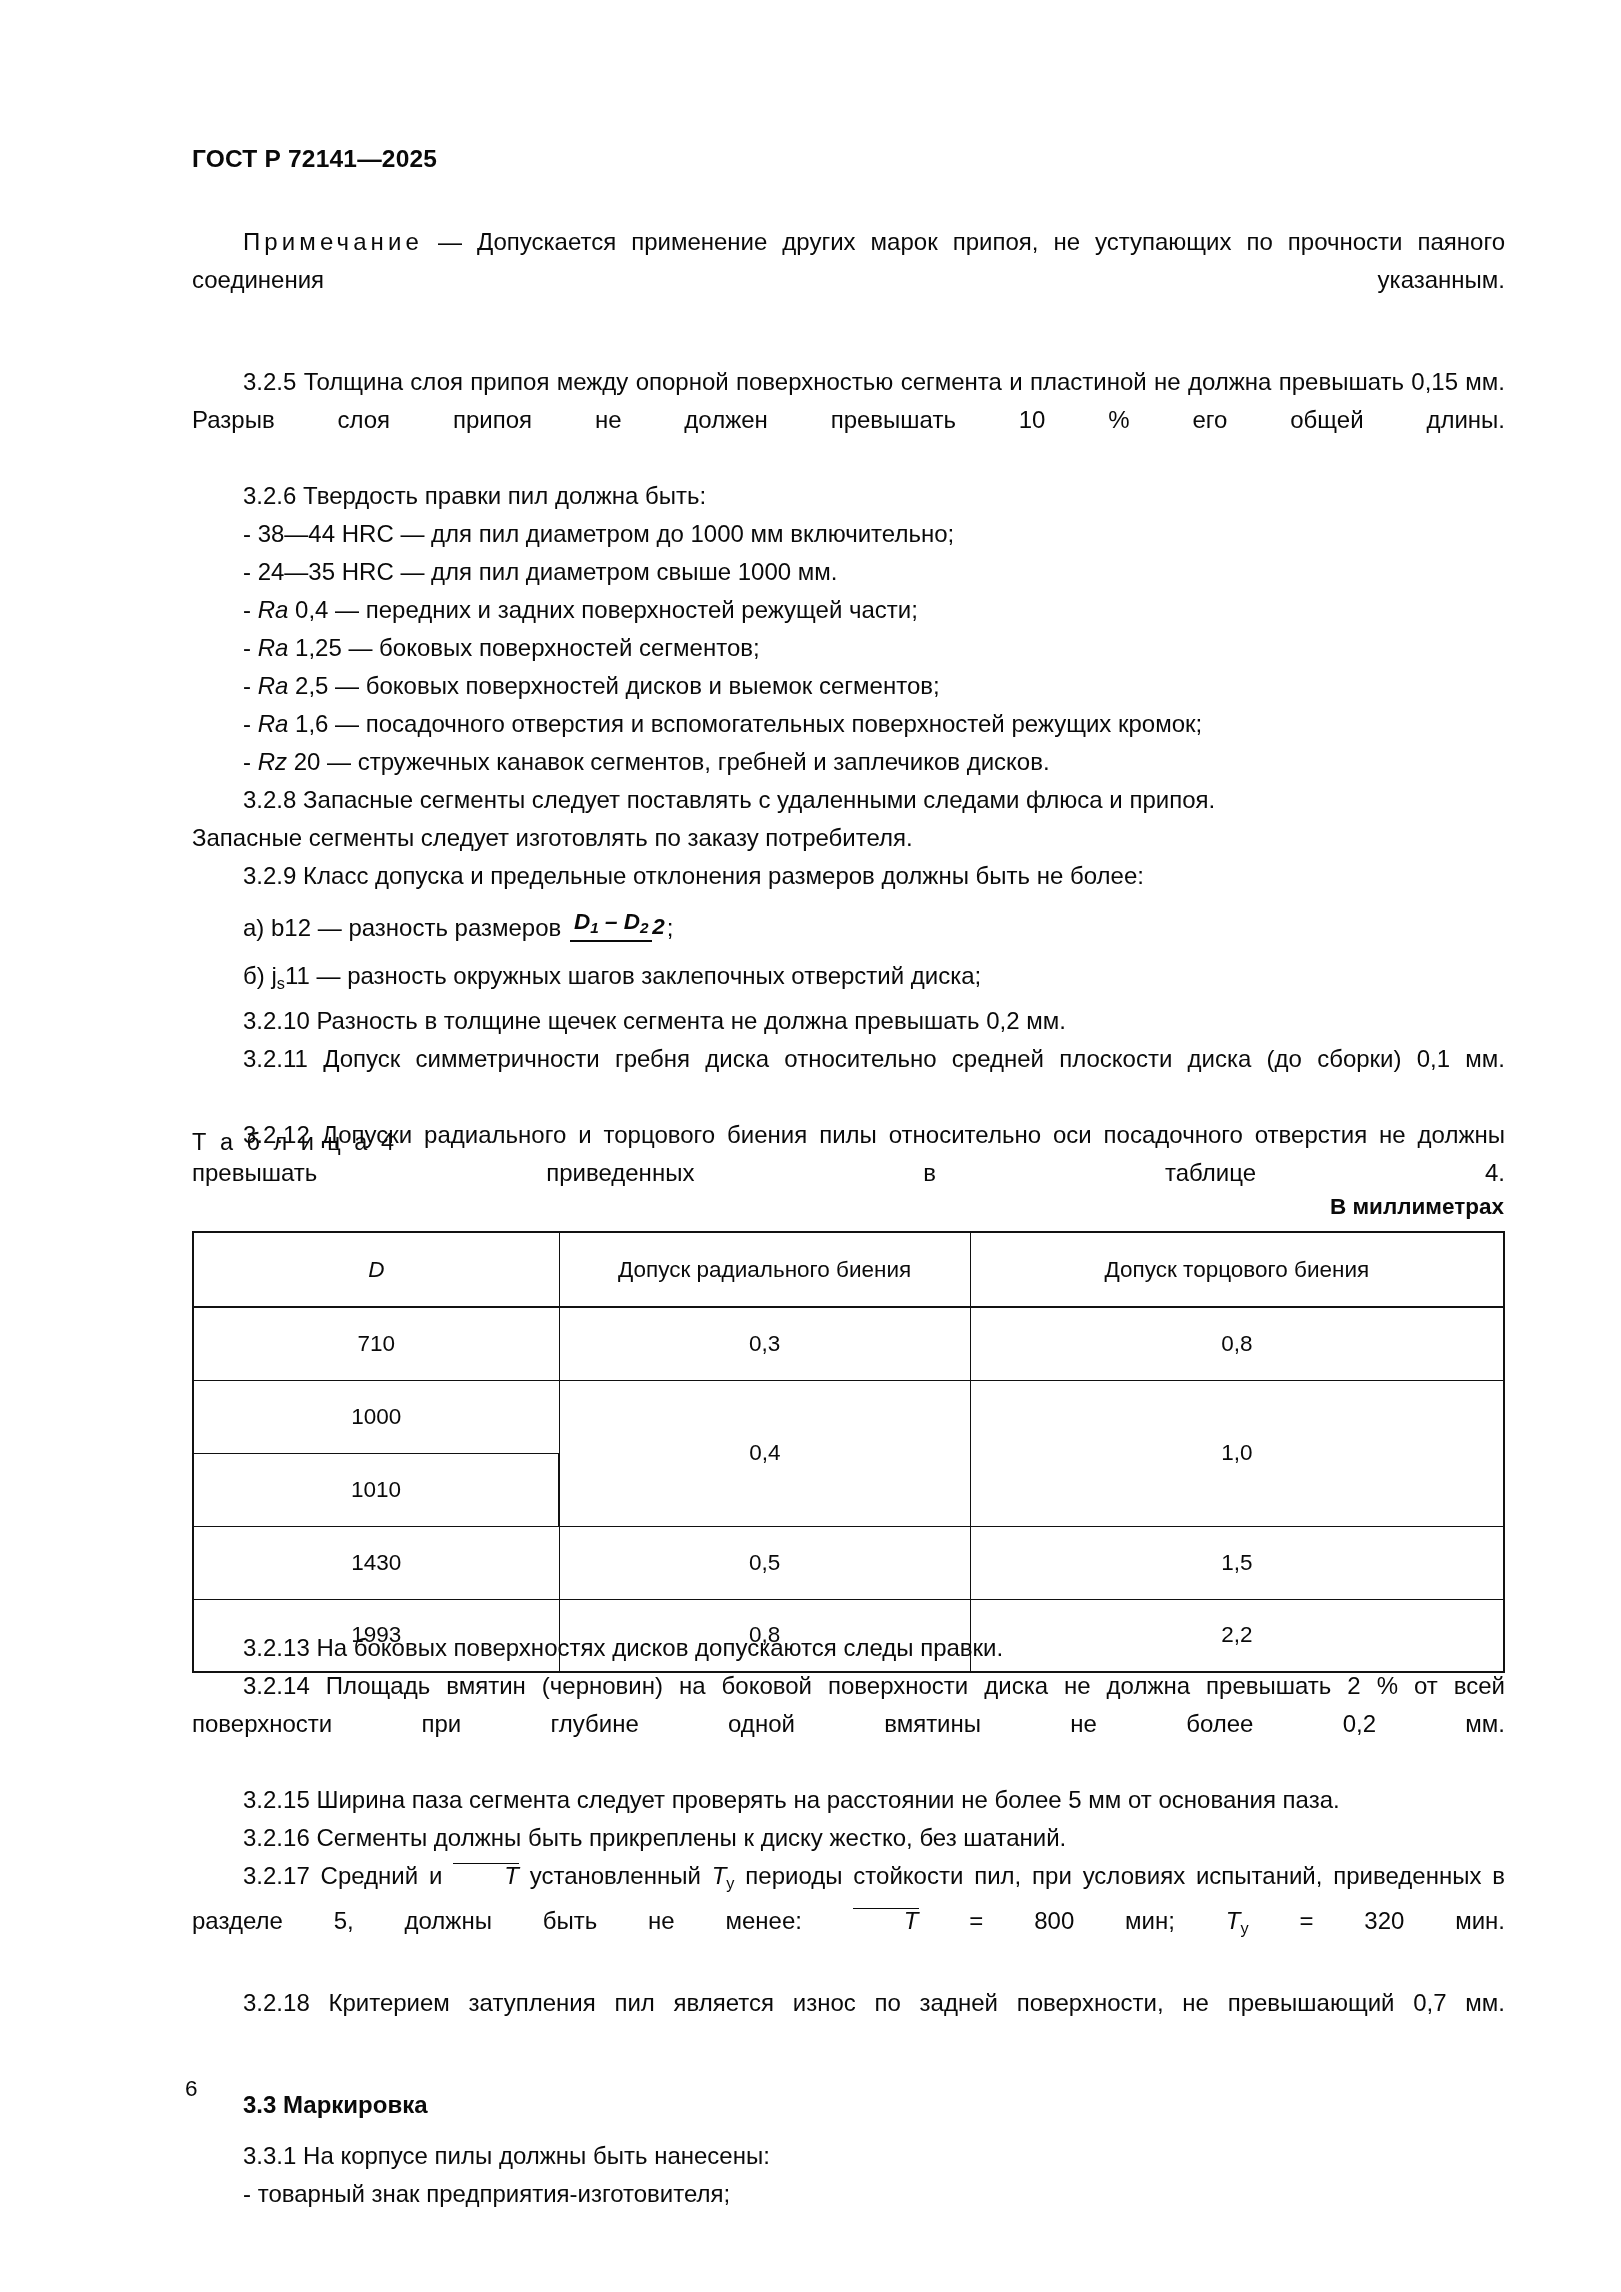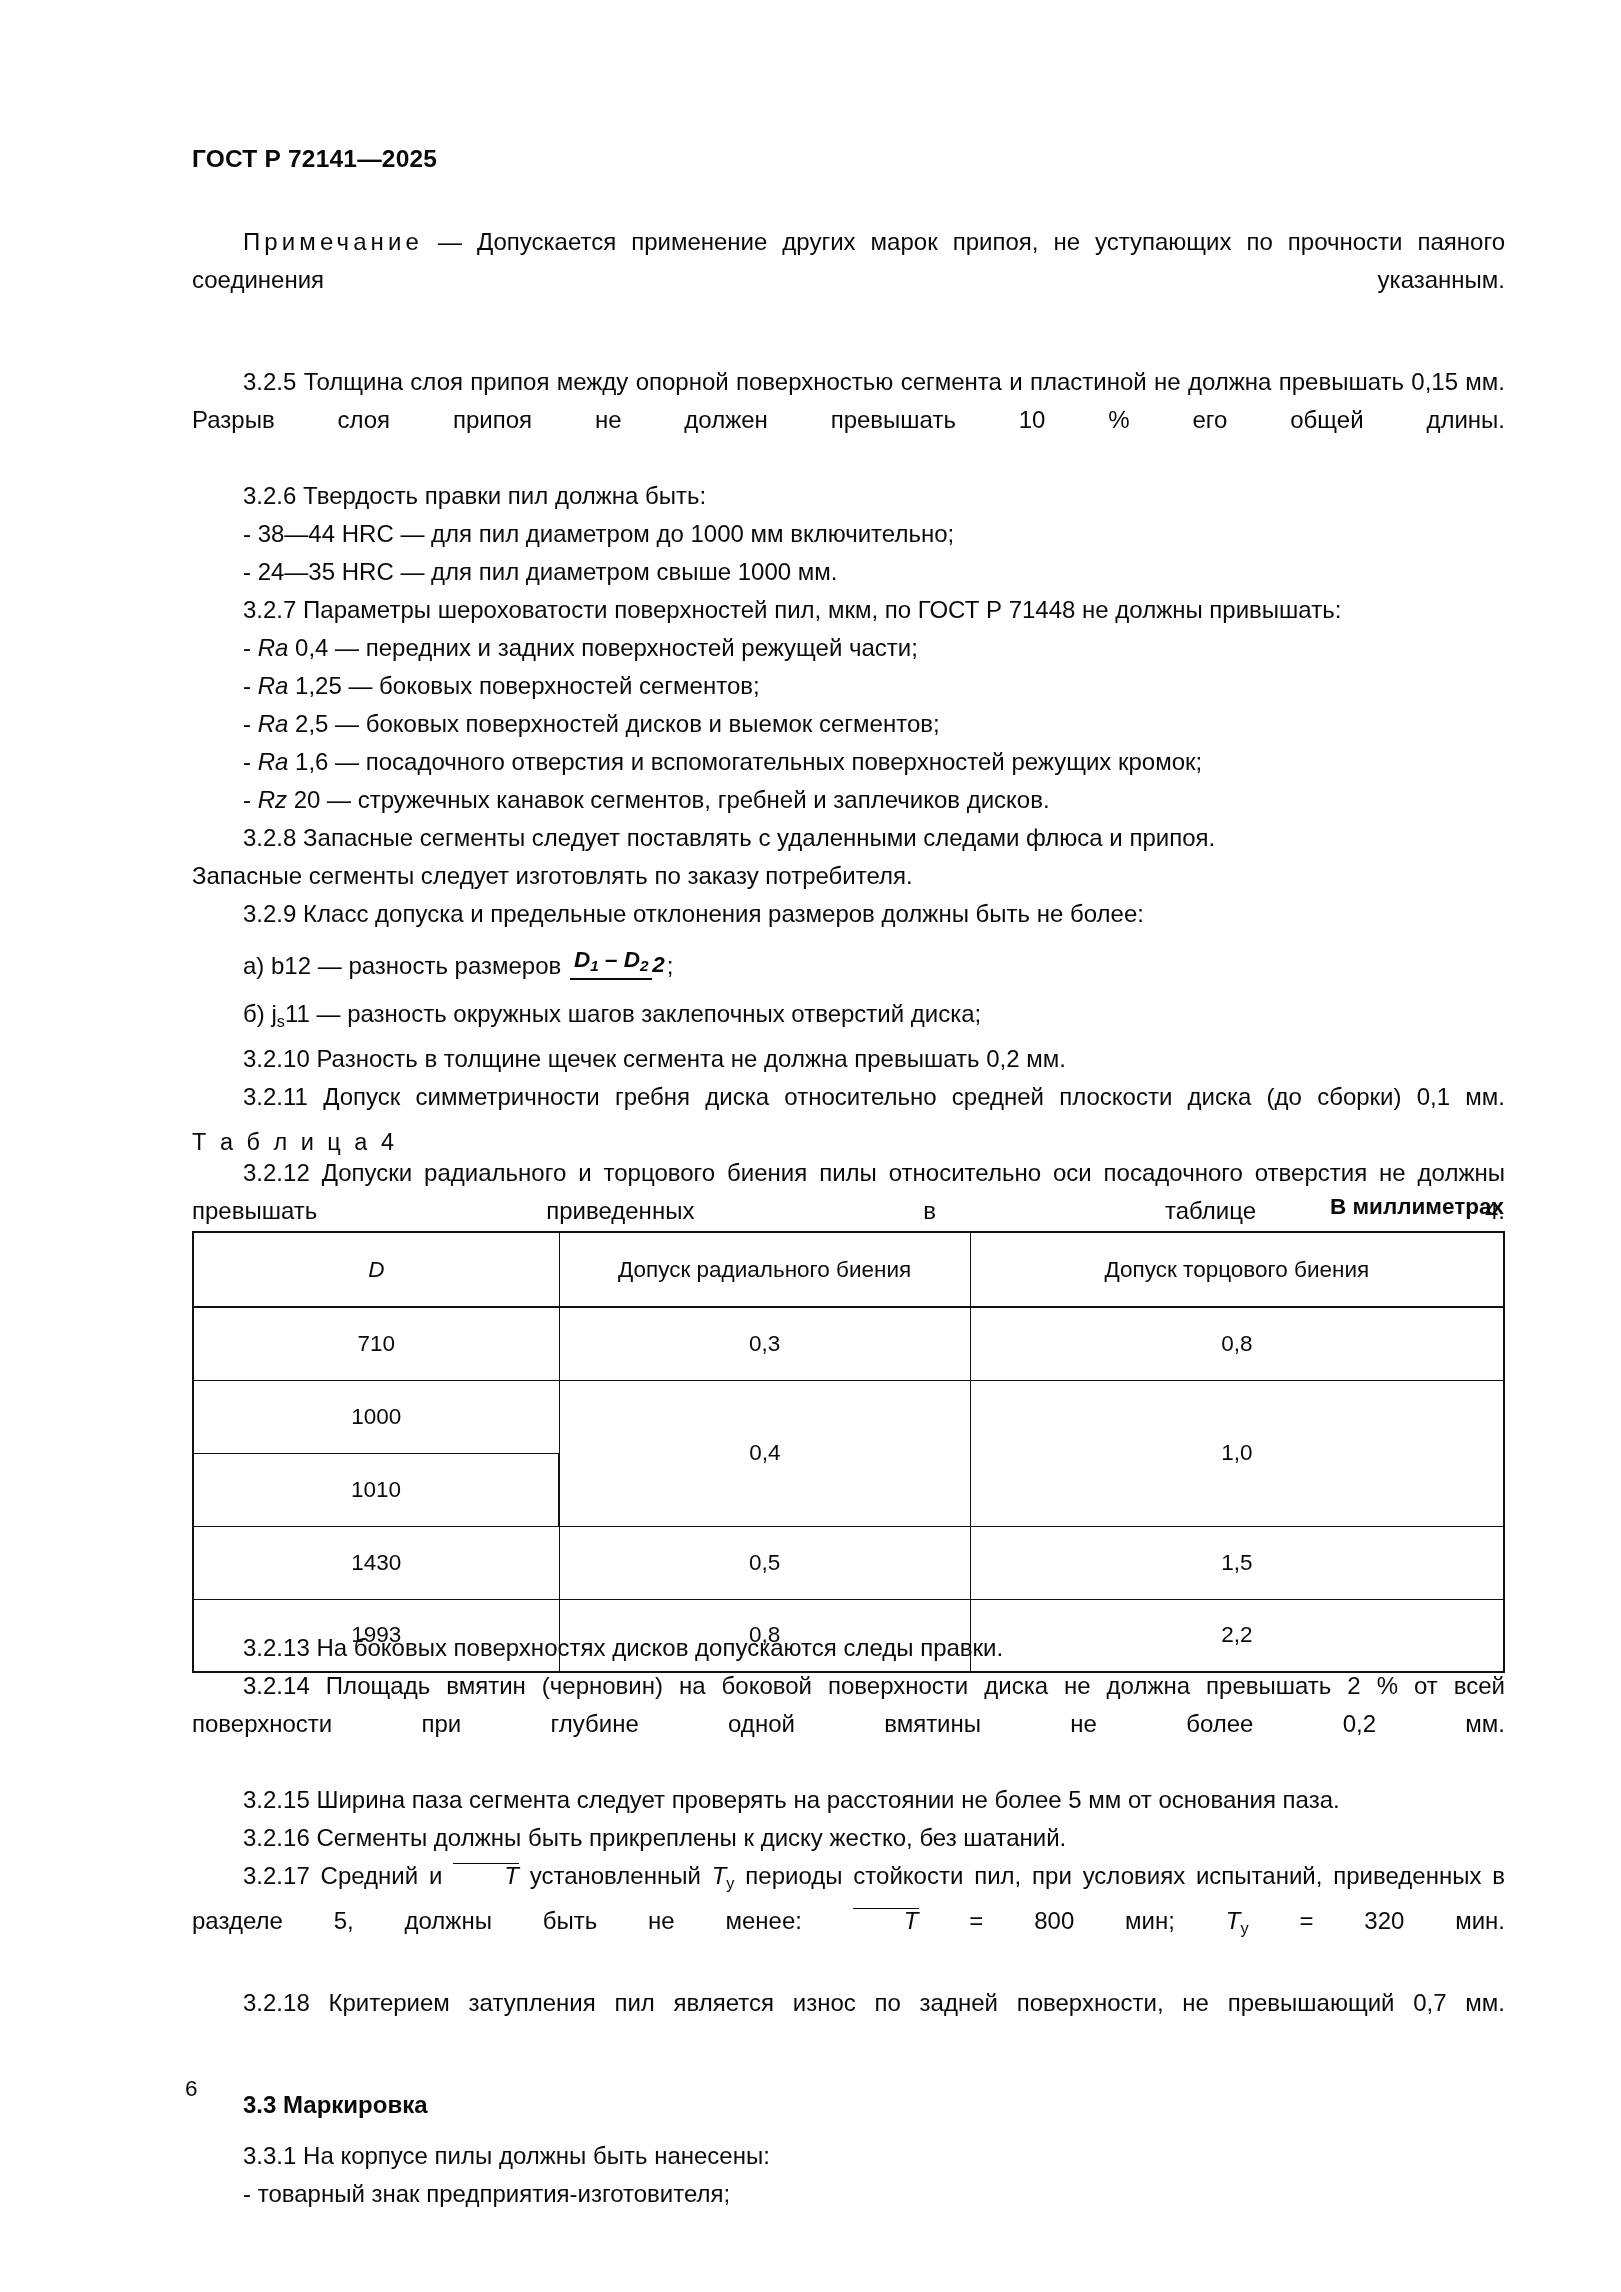--- a/index.html
+++ b/index.html
@@ -174,21 +174,20 @@
   <div class="body-col">
 
     <p class="ind just"><span class="note-lbl">Примечание</span><span> — </span><span>Допускается применение других марок припоя, не уступающих по прочности паяного соединения указанным.</span></p>
 
     <div class="gap-md"></div>
 
     <p class="ind just">3.2.5  Толщина слоя припоя между опорной поверхностью сегмента и пластиной не должна превышать 0,15 мм. Разрыв слоя припоя не должен превышать 10 % его общей длины.</p>
     <p class="ind nojust">3.2.6  Твердость правки пил должна быть:</p>
     <p class="ind nojust">- 38—44 HRC — для пил диаметром до 1000 мм включительно;</p>
     <p class="ind nojust">- 24—35 HRC — для пил диаметром свыше 1000 мм.</p>
-    <p class="ind nojust">3.2.7  Параметры шероховатости поверхностей пил, мкм, по ГОСТ Р 71448 не должны привышать:</p>
 
     <p class="ind nojust">- <span class="it">Ra</span><span> 0,4 — передних и задних поверхностей режущей части;</span></p>
     <p class="ind nojust">- <span class="it">Ra</span><span> 1,25 — боковых поверхностей сегментов;</span></p>
     <p class="ind nojust">- <span class="it">Ra</span><span> 2,5 — боковых поверхностей дисков и выемок сегментов;</span></p>
     <p class="ind nojust">- <span class="it">Ra</span><span> 1,6 — посадочного отверстия и вспомогательных поверхностей режущих кромок;</span></p>
     <p class="ind nojust">- <span class="it">Rz</span><span> 20 — стружечных канавок сегментов, гребней и заплечиков дисков.</span></p>
 
     <p class="ind nojust">3.2.8  Запасные сегменты следует поставлять с удаленными следами флюса и припоя.</p>
     <p class="nojust">Запасные сегменты следует изготовлять по заказу потребителя.</p>
     <p class="ind nojust">3.2.9  Класс допуска и предельные отклонения размеров должны быть не более:</p>

